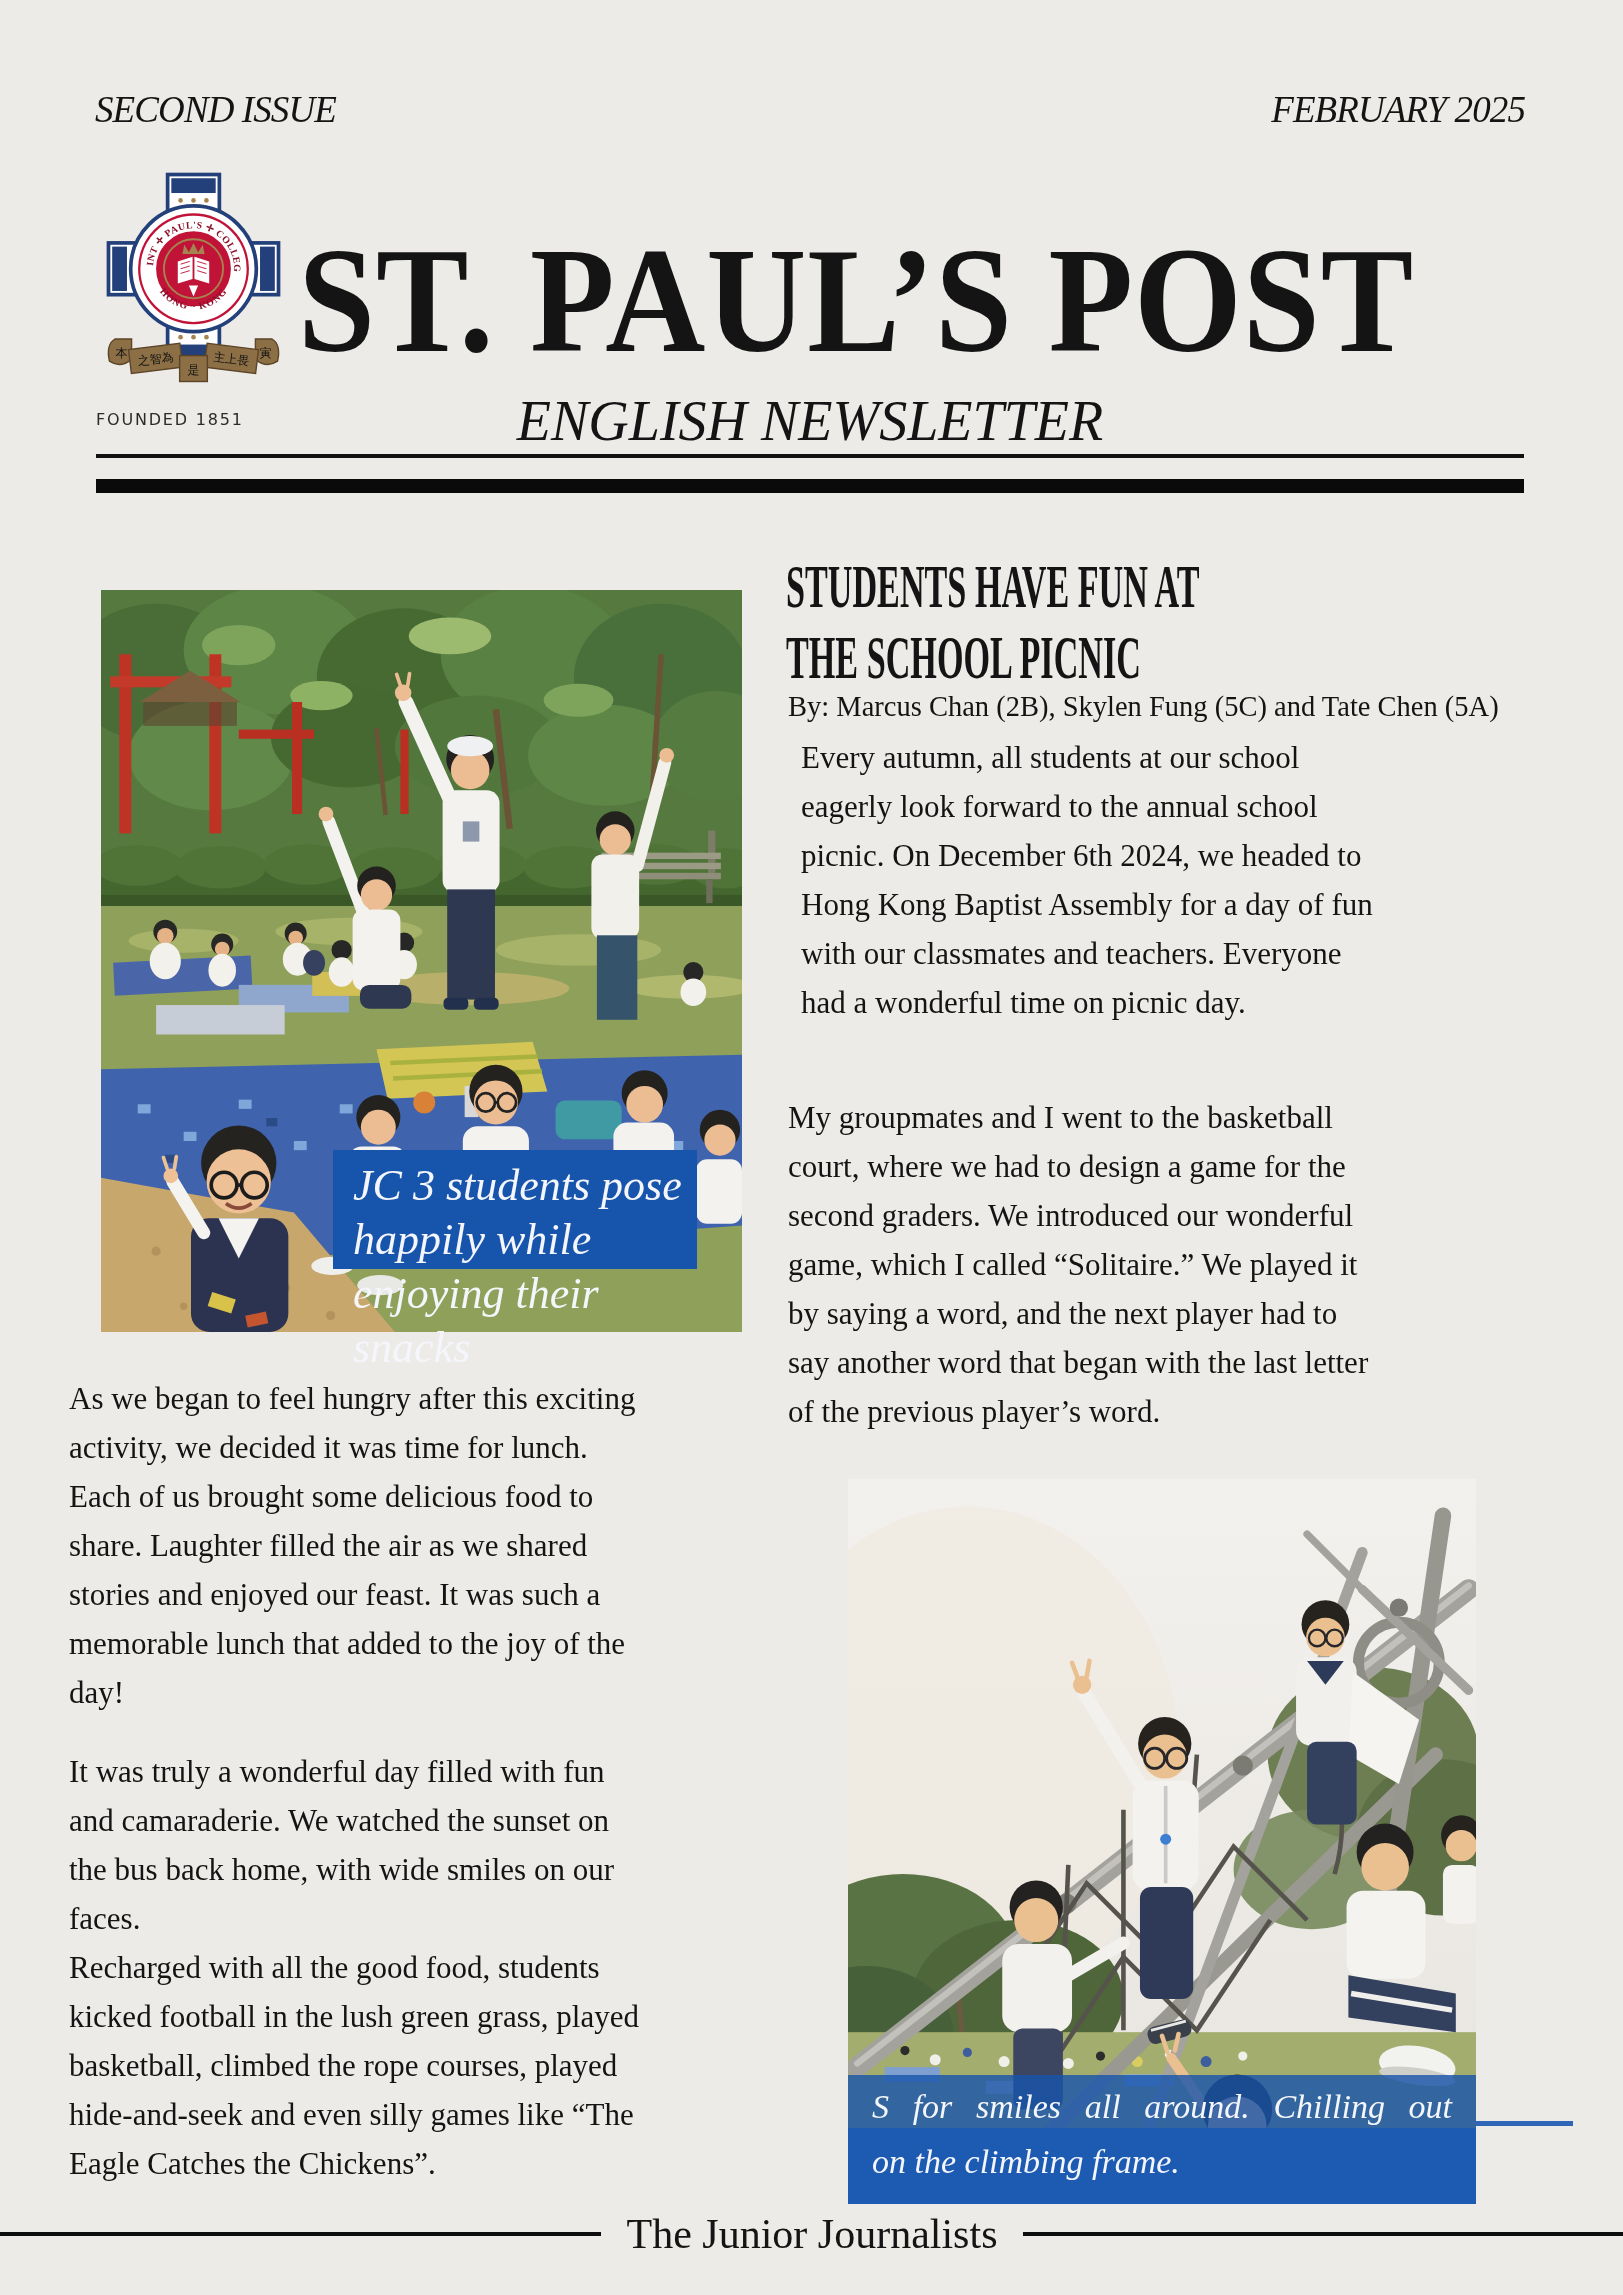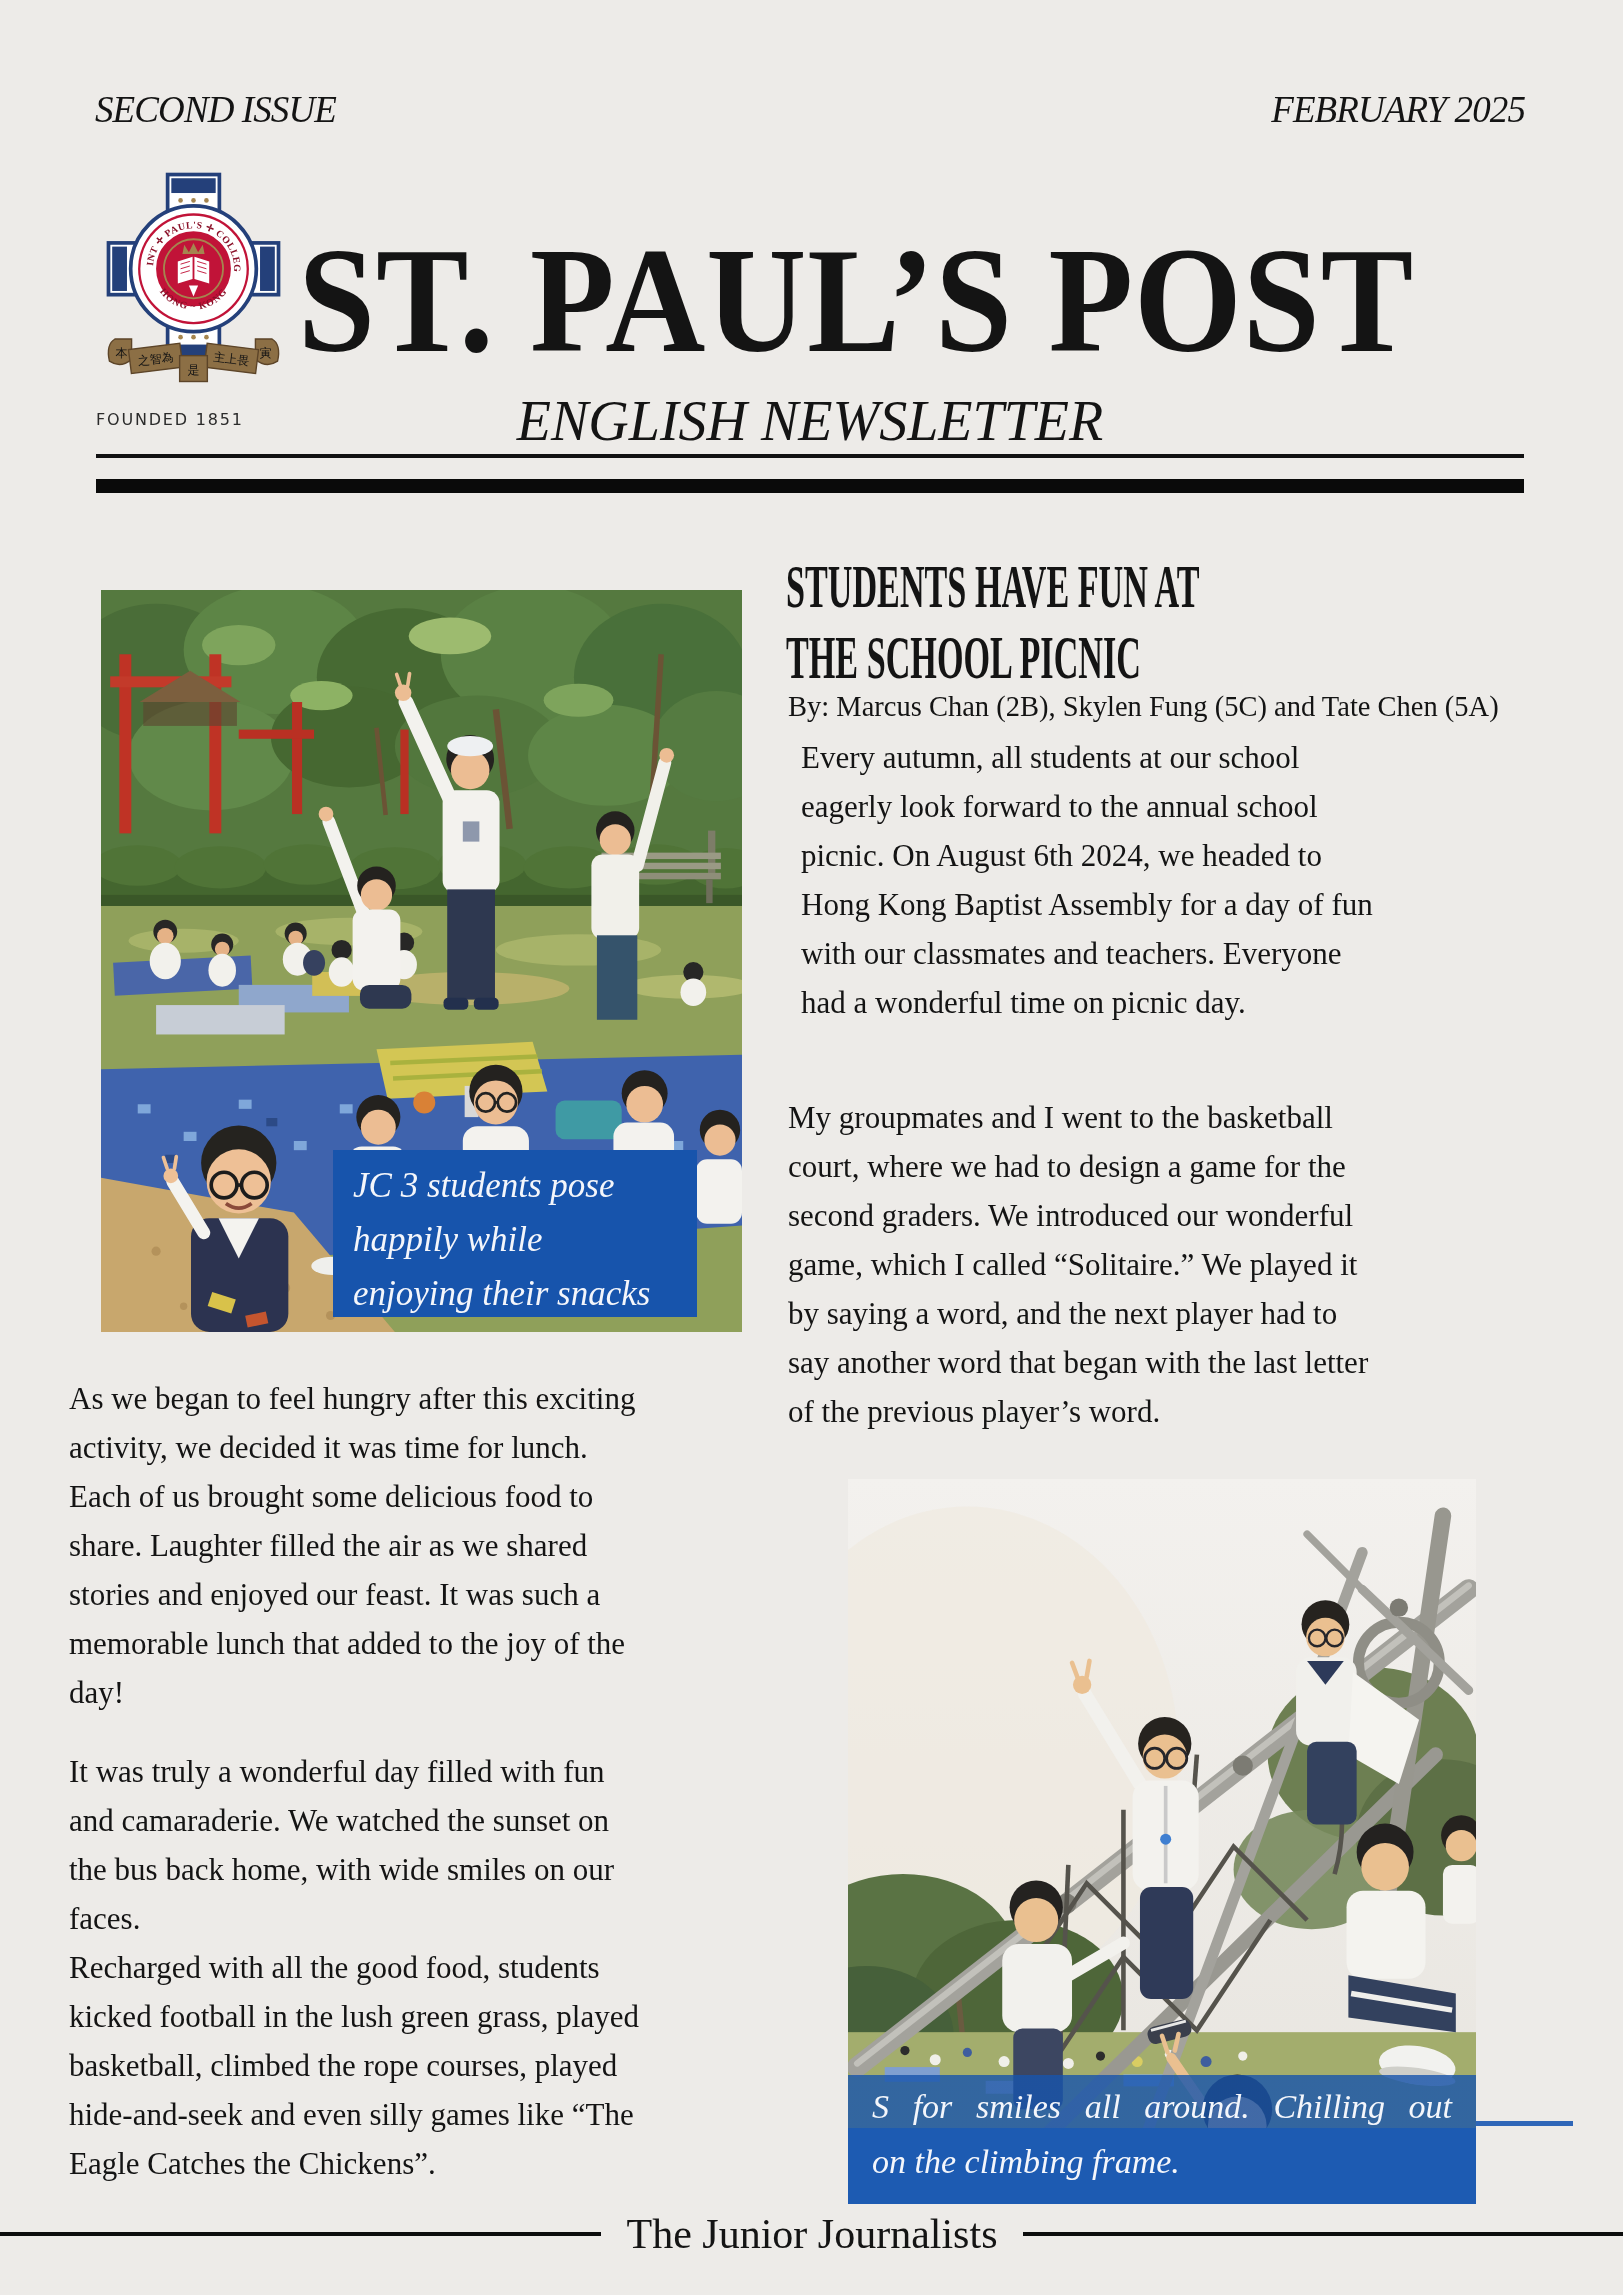--- a/index.html
+++ b/index.html
@@ -30,22 +30,22 @@
   .col-right-p1{left:801px;top:733px;width:735px;}
   .col-right-p2{left:788px;top:1093px;width:753px;}
   .col-left{left:69px;top:1374px;width:725px;}
   .col-left .body-par{margin:0;}
   .col-left .gap{height:30px;}
 
   
   .photo1{left:101px;top:590px;width:641px;height:742px;}
   .photo2{left:848px;top:1479px;width:628px;height:725px;}
   .photo1 svg,.photo2 svg{position:absolute;left:0;top:0;width:100%;height:100%;}
-  .caption1{position:absolute;left:232px;top:560px;width:364px;height:167px;
-            background:#1754ac;color:#f4f6fb;font-style:italic;font-size:35px;
+  .caption1{position:absolute;left:232px;top:560px;width:364px;height:119px;
+            background:#1754ac;color:#f4f6fb;font-style:italic;font-size:44px;
             line-height:54px;padding:9.2px 0 0 20px;box-sizing:border-box;white-space:pre-line;}
   .caption2{position:absolute;left:0;bottom:0;width:100%;height:129px;
             background:linear-gradient(180deg,rgba(23,84,172,0.80) 0%,rgba(23,84,172,0.80) 41%,#1d5bb2 41%,#1d5bb2 100%);
             color:#f4f6fb;font-style:italic;font-size:34px;box-sizing:border-box;padding:5.5px 24px 0 24px;}
   .caption2 .l1{display:block;text-align:justify;text-align-last:justify;line-height:51px;}
   .caption2 .l2{display:block;line-height:59px;}
   .blue-tick{left:1476px;top:2121px;width:97px;height:4.6px;background:#2f66b8;}
 
   
   .footer{left:0;top:2211px;width:1624px;height:46px;display:flex;align-items:center;}
@@ -340,21 +340,21 @@
   <div class="caption1">JC 3 students pose
 happily while
 enjoying their snacks</div>
 </div>
 
 <div class="abs headline">STUDENTS HAVE FUN AT
 THE SCHOOL PICNIC</div>
 <div class="abs byline">By: Marcus Chan (2B), Skylen Fung (5C) and Tate Chen (5A)</div>
 <div class="abs body-par col-right-p1">Every autumn, all students at our school
 eagerly look forward to the annual school
-picnic. On August 6th 2024, we headed to
+picnic. On December 6th 2024, we headed to
 Hong Kong Baptist Assembly for a day of fun
 with our classmates and teachers. Everyone
 had a wonderful time on picnic day.</div>
 <div class="abs body-par col-right-p2">My groupmates and I went to the basketball
 court, where we had to design a game for the
 second graders. We introduced our wonderful
 game, which I called “Solitaire.” We played it
 by saying a word, and the next player had to
 say another word that began with the last letter
 of the previous player’s word.</div>

